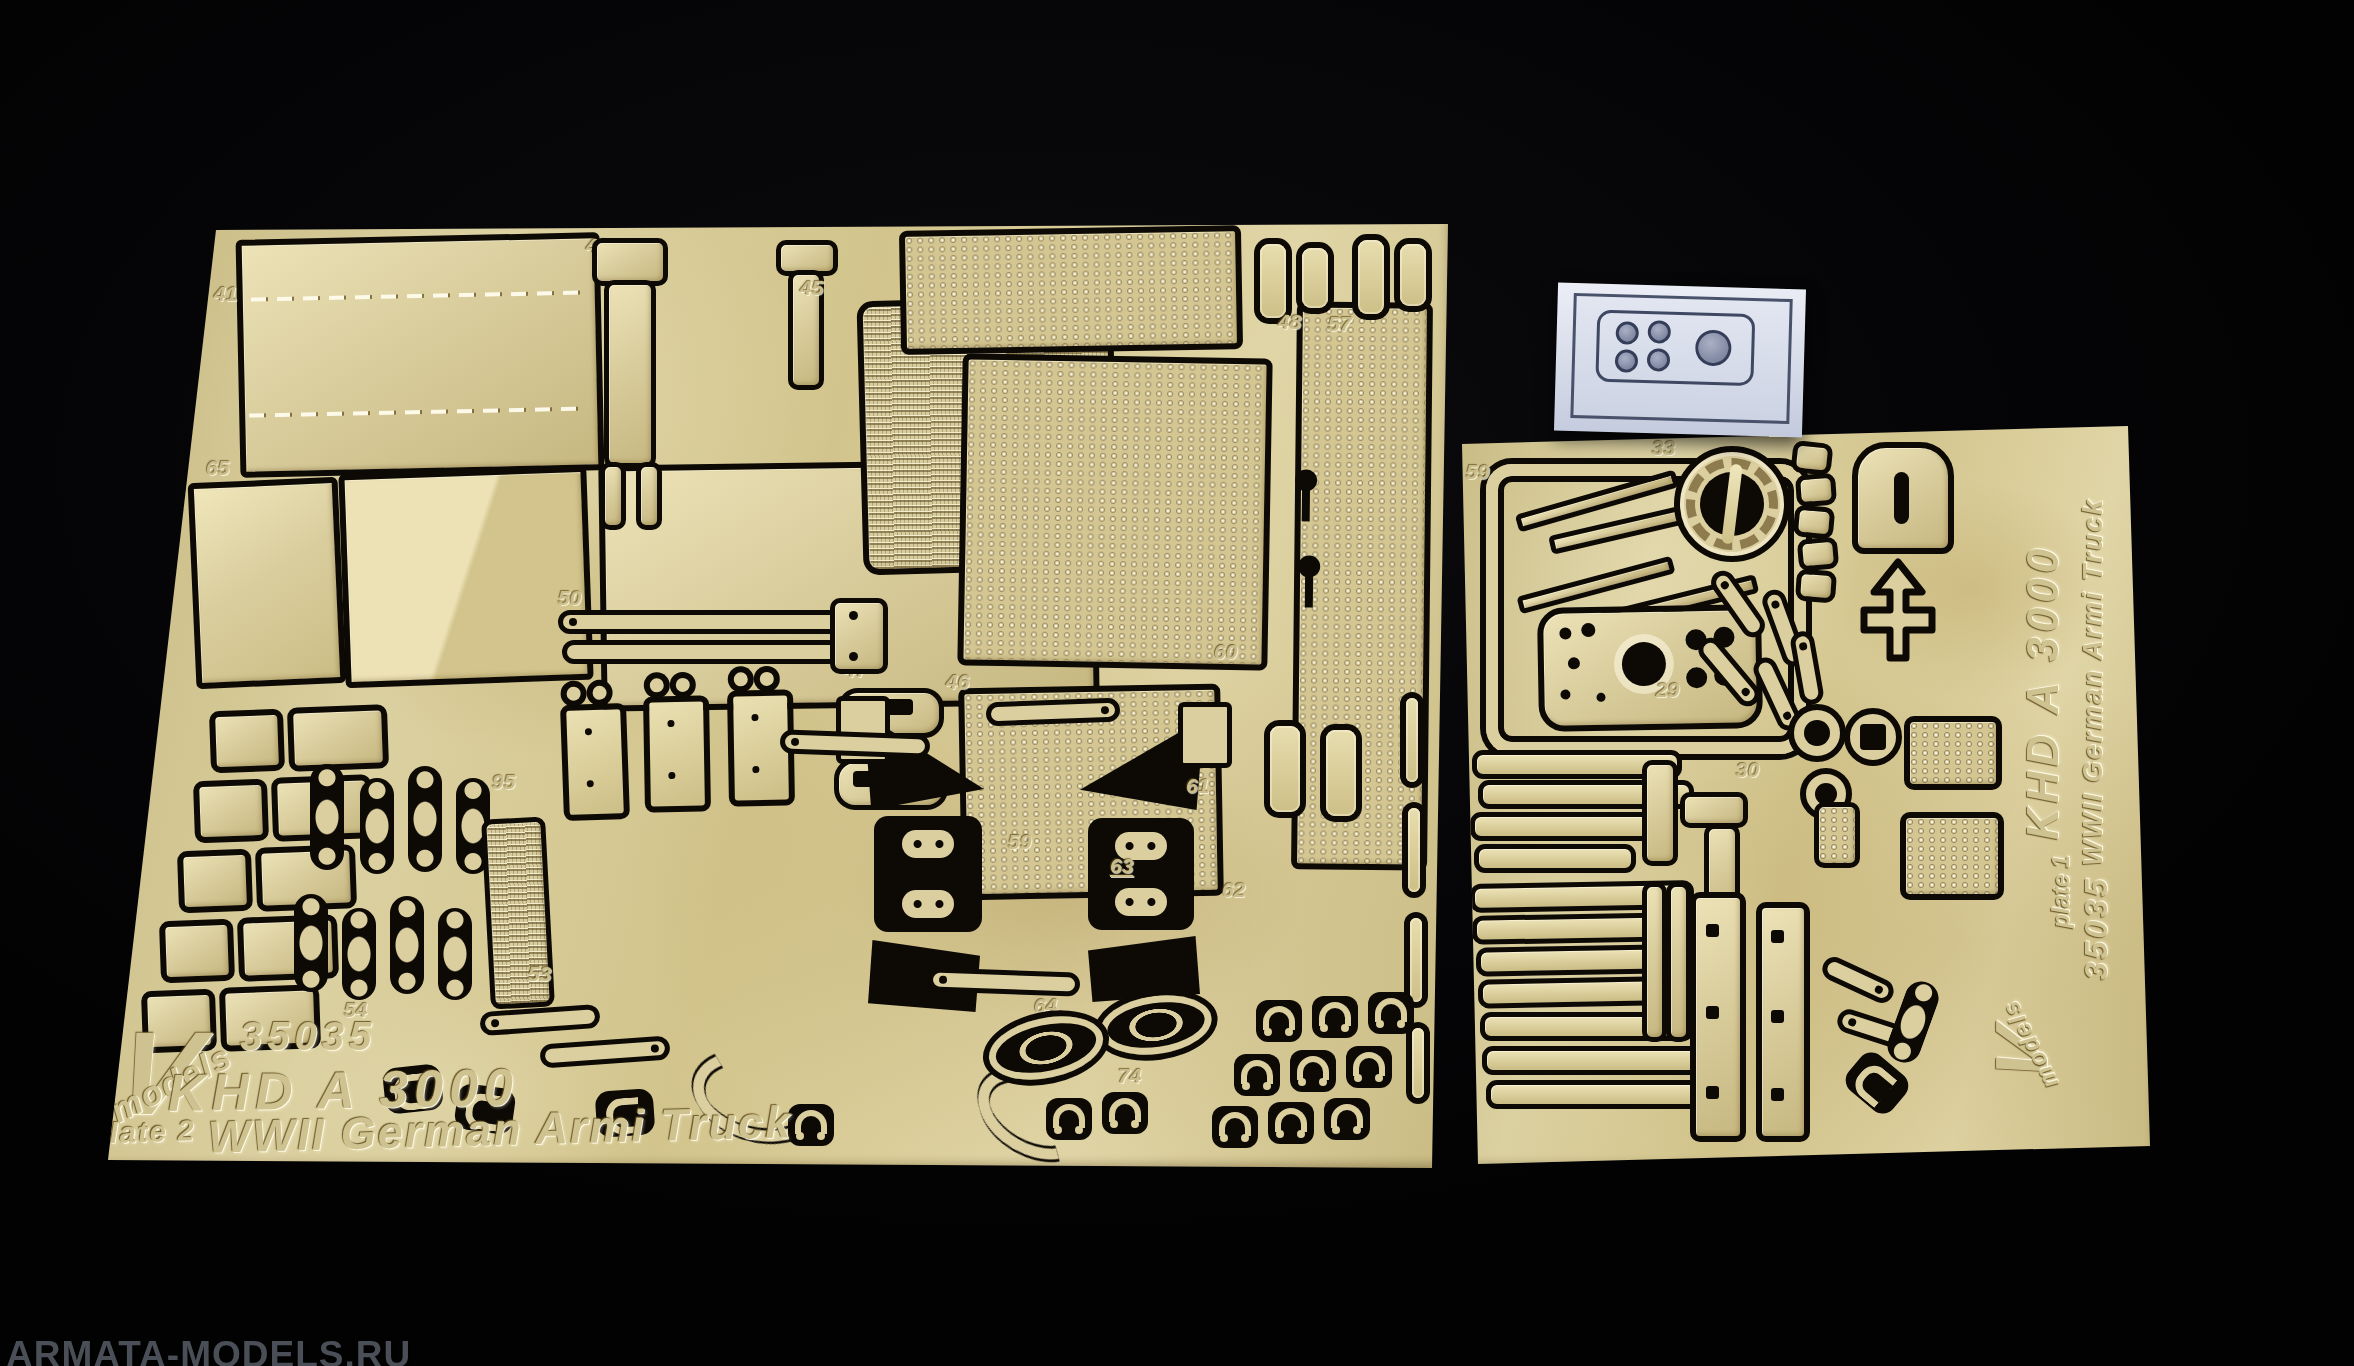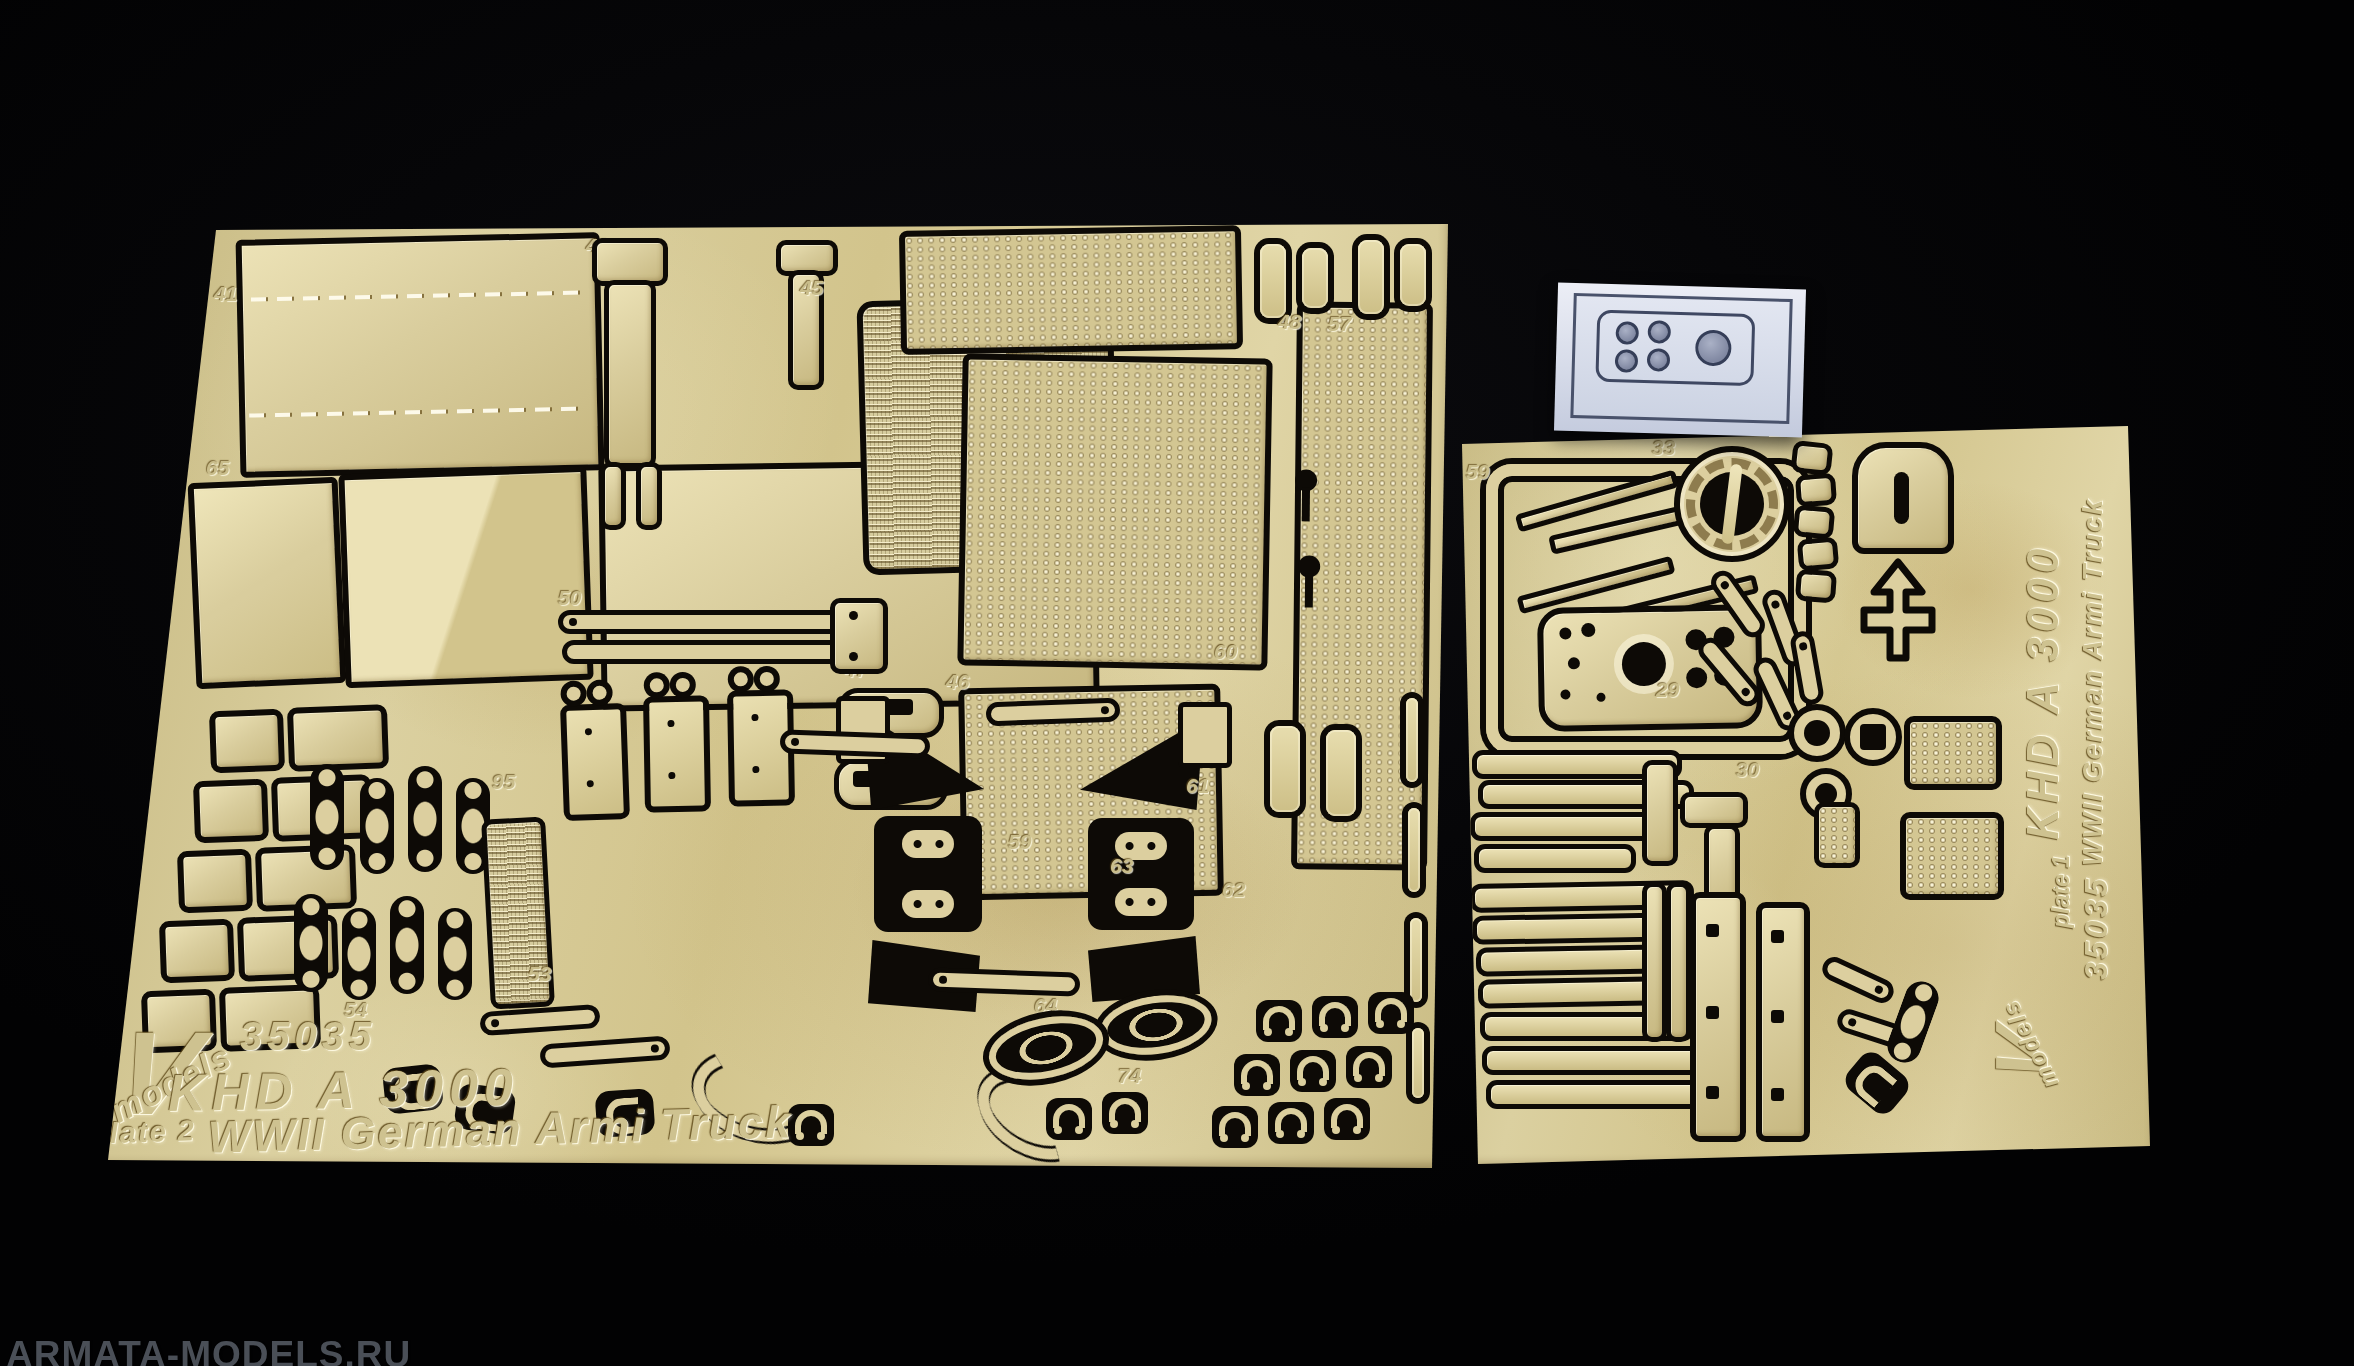--- a/index.html
+++ b/index.html
@@ -232,21 +232,21 @@
       <div class="tp" style="left:8px;top:6px;width:44px;height:56px;"></div>
       <div class="cb" style="left:46px;top:122px;width:106px;height:112px;"></div>
       <div class="t2" style="left:40px;top:240px;width:112px;height:66px;"></div>
     </div>
     <div class="arm l" style="left:692px;top:514px;width:140px;transform:rotate(2deg);"></div>
     <div class="arm r" style="left:898px;top:482px;width:124px;transform:rotate(-2deg);"></div>
     <div class="arm l" style="left:840px;top:752px;width:142px;transform:rotate(2deg);"></div>
     <span class="pn" style="left:920px;top:612px;">59</span>
     <span class="pn" style="left:1098px;top:556px;">61</span>
     <span class="pn" style="left:1134px;top:660px;">62</span>
-    <span class="pn" style="left:1022px;top:636px;">63</span>
+    <span class="pn" style="left:1022px;top:636px;text-decoration:underline;">63</span>
 
     <div class="db" style="left:1182px;top:508px;width:30px;height:86px;"></div>
     <div class="db" style="left:1238px;top:512px;width:30px;height:86px;"></div>
 
     <span class="pn" style="left:256px;top:780px;">54</span>
     <span class="pn" style="left:440px;top:744px;">53</span>
     <span class="pn" style="left:508px;top:822px;">54</span>
     <div class="arm l" style="left:392px;top:790px;width:110px;transform:rotate(-4deg);"></div>
     <div class="arm r" style="left:452px;top:822px;width:120px;transform:rotate(-4deg);"></div>
 

